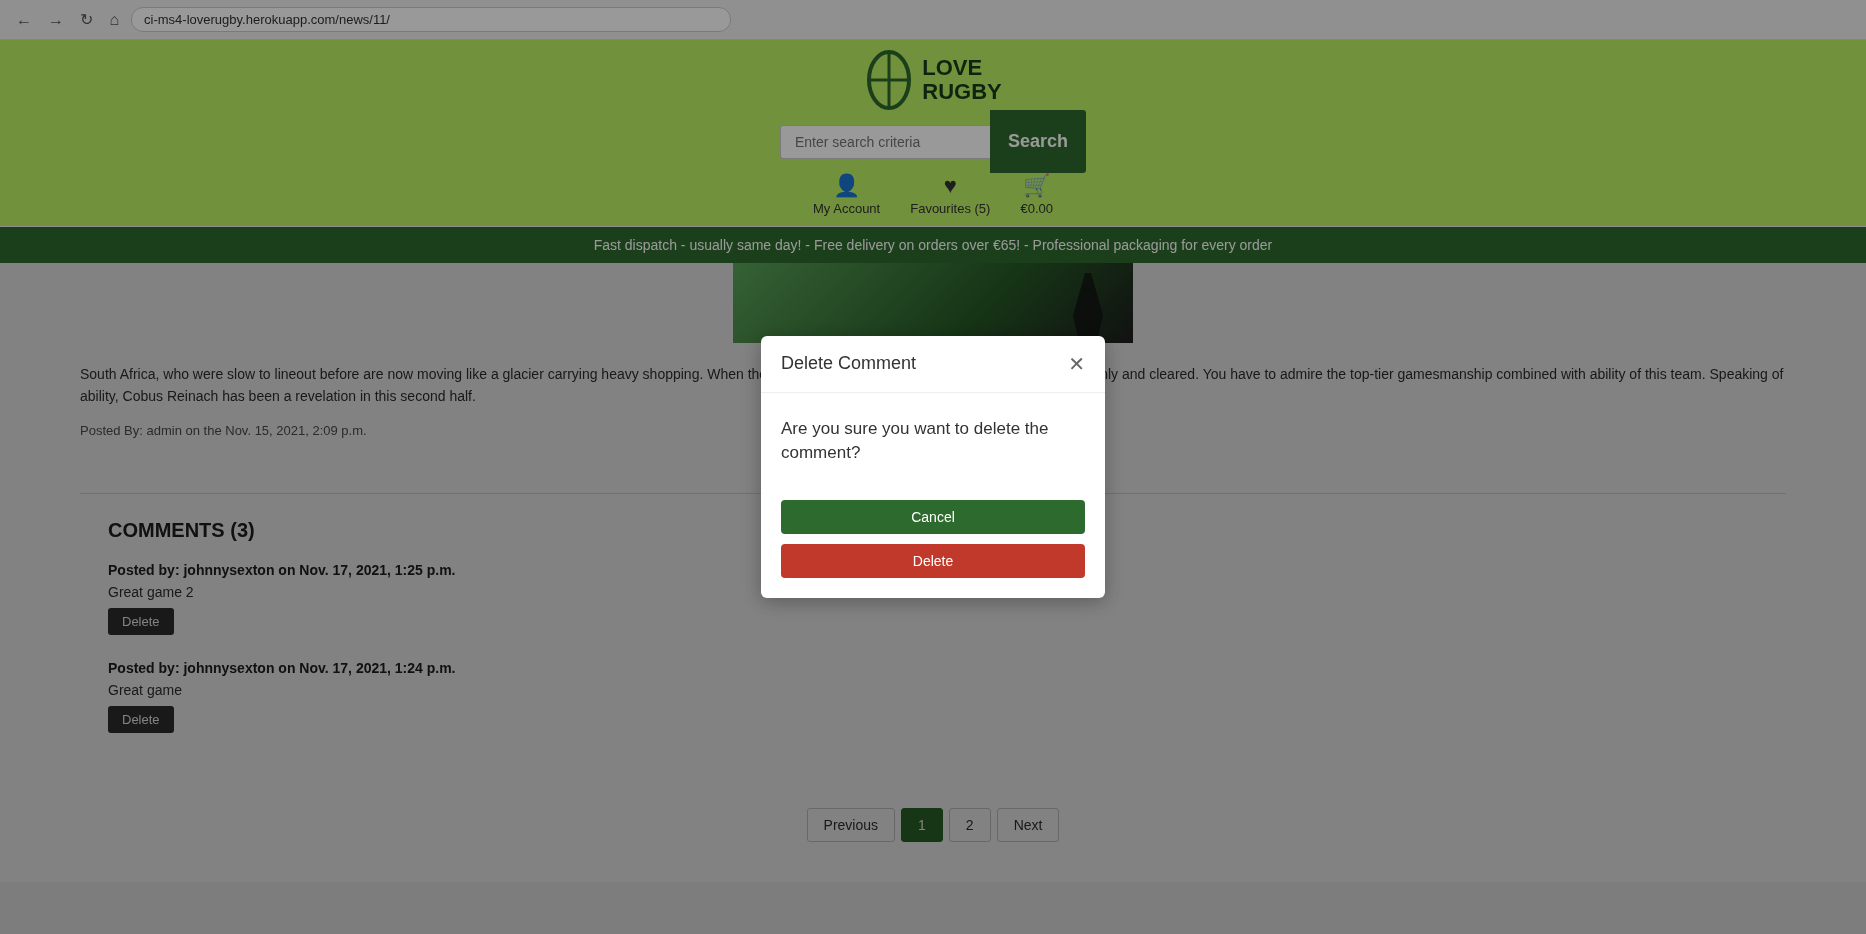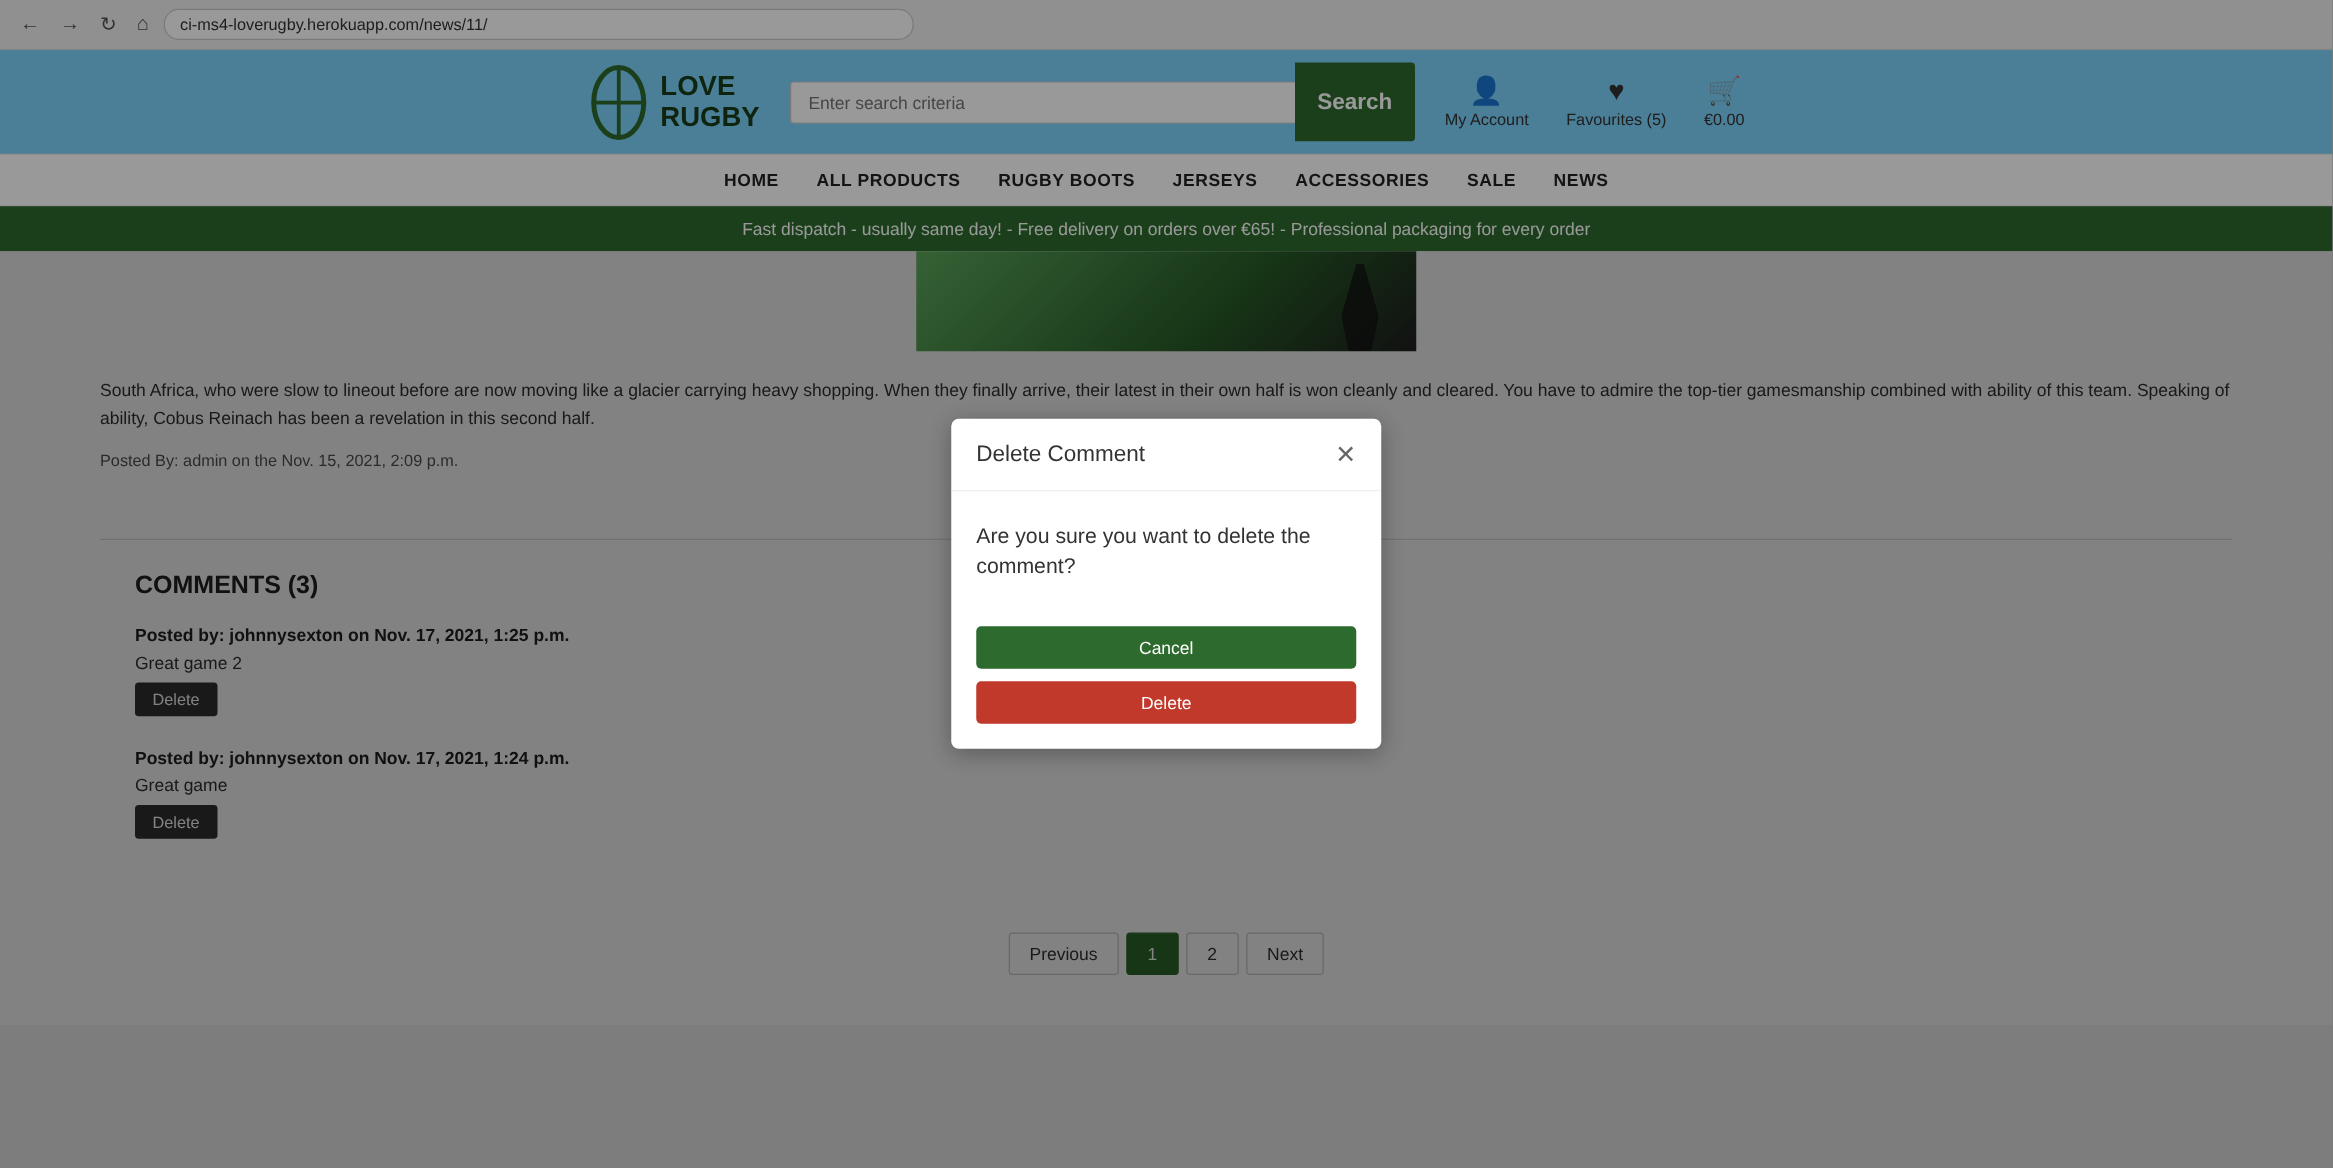--- a/index.html
+++ b/index.html
@@ -36,26 +36,27 @@
 
     
     .page-wrapper {
       background: #d0d0d0;
       min-height: 894px;
       position: relative;
     }
 
     
     .site-header {
-      background: #7dd3fc;
+      background: #bef264;
       padding: 10px 40px;
       display: flex;
       align-items: center;
       justify-content: center;
       border-bottom: 1px solid #eee;
+      flex-direction: column;
     }
     .logo-area {
       display: flex;
       align-items: center;
       gap: 8px;
       cursor: pointer;
     }
     .logo-icon {
       width: 50px;
       height: 60px;
@@ -343,29 +344,20 @@
         <span class="header-action-icon">♥</span>
         <span>Favourites (5)</span>
       </div>
       <div class="header-action-item">
         <span class="header-action-icon">🛒</span>
         <span>€0.00</span>
       </div>
     </div>
   </header>
 
-  <nav class="main-nav">
-    <a class="nav-item">HOME</a>
-    <a class="nav-item">ALL PRODUCTS</a>
-    <a class="nav-item">RUGBY BOOTS</a>
-    <a class="nav-item">JERSEYS</a>
-    <a class="nav-item">ACCESSORIES</a>
-    <a class="nav-item">SALE</a>
-    <a class="nav-item">NEWS</a>
-  </nav>
 
   <div class="promo-banner">
     <span>Fast dispatch - usually same day! - Free delivery on orders over €65! - Professional packaging for every order</span>
   </div>
 
   <div class="content-area">
 
     <div class="article-image">
       <div style="width:400px; height:80px; background: linear-gradient(135deg, #6abf69 0%, #2d6a2d 60%, #222 100%); position:relative;">
 

